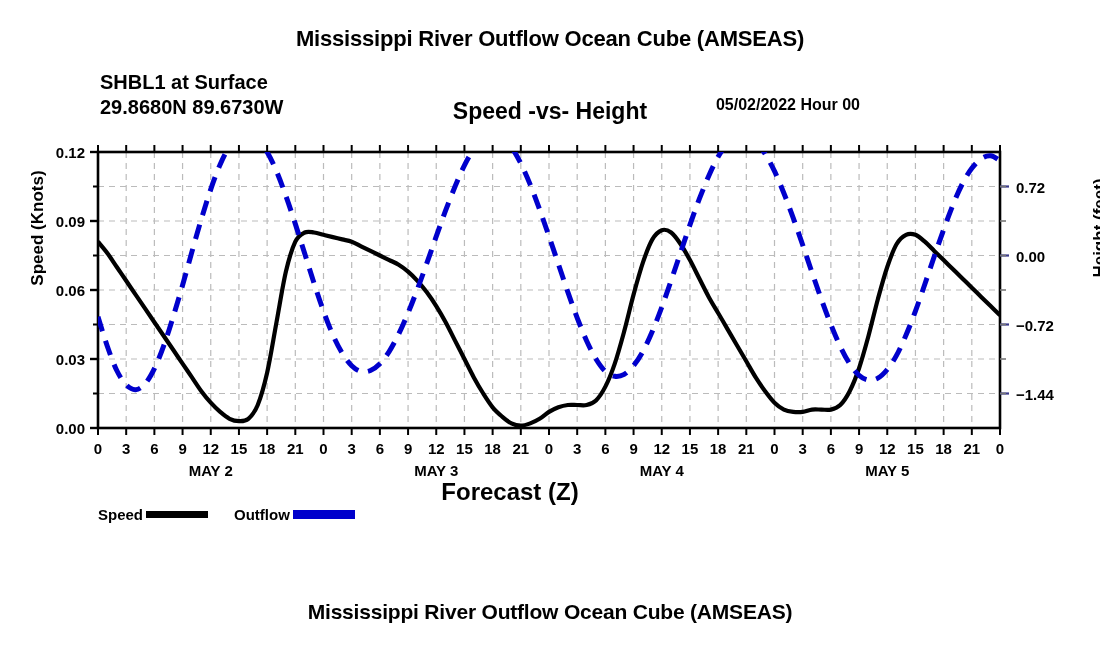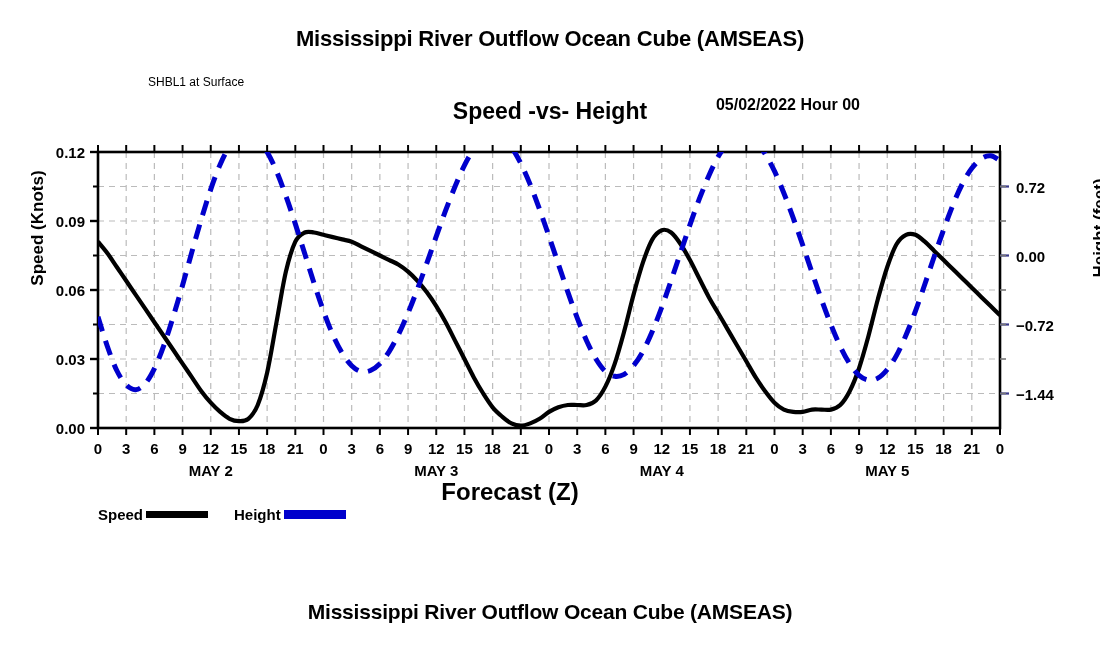--- a/index.html
+++ b/index.html
@@ -12,21 +12,21 @@
 
   .title-main{
     position:absolute;left:0;top:26px;width:1100px;text-align:center;
     font-size:22px;font-weight:bold;letter-spacing:-0.2px;
   }
   .title-footer{
     position:absolute;left:0;top:600px;width:1100px;text-align:center;
     font-size:21px;font-weight:bold;letter-spacing:-0.2px;
   }
   .hdr-left{
-    position:absolute;left:100px;top:70px;font-size:12px;font-weight:normal;line-height:25px;margin-left:48px;
+    position:absolute;left:100px;top:70px;font-size:20px;font-weight:bold;line-height:25px;
   }
   .hdr-center{
     position:absolute;left:0;top:98px;width:1100px;text-align:center;
     font-size:23px;font-weight:bold;
   }
   .hdr-right{
     position:absolute;right:92px;top:96px;font-size:16px;font-weight:bold;
   }
 
   .chart-wrap{position:absolute;left:0;top:0;width:1100px;height:650px;}
@@ -62,20 +62,21 @@
 </style>
 </head>
 <body>
 
 <div class="page">
 
   <div class="title-main">Mississippi River Outflow Ocean Cube (AMSEAS)</div>
 
   <div class="hdr-left">
     <div>SHBL1 at Surface</div>
+    <div>29.8680N  89.6730W</div>
   </div>
 
   <div class="hdr-center">Speed -vs- Height</div>
   <div class="hdr-right">05/02/2022 Hour 00</div>
 
   <div class="chart-wrap">
     <svg class="chart" id="plot-svg" width="1100" height="650">
         <line x1="126.1875" y1="152" x2="126.1875" y2="428" stroke="#bbbbbb" stroke-width="1.2" stroke-dasharray="6,5"></line>
         <line x1="154.375" y1="152" x2="154.375" y2="428" stroke="#bbbbbb" stroke-width="1.2" stroke-dasharray="6,5"></line>
         <line x1="182.5625" y1="152" x2="182.5625" y2="428" stroke="#bbbbbb" stroke-width="1.2" stroke-dasharray="6,5"></line>
@@ -257,20 +258,20 @@
     <div class="ylabel-right">Height (feet)</div>
     <div class="xlabel">Forecast (Z)</div>
   </div>
 
   <div class="legend">
     <div class="legend-item">
       <span class="legend-label">Speed</span>
       <span class="swatch-solid"></span>
     </div>
     <div class="legend-item">
-      <span class="legend-label">Height</span>
+      <span class="legend-label">Outflow</span>
       <span class="swatch-dash"></span>
     </div>
   </div>
 
   <div class="title-footer">Mississippi River Outflow Ocean Cube (AMSEAS)</div>
 
 </div>
 
 </body></html>

